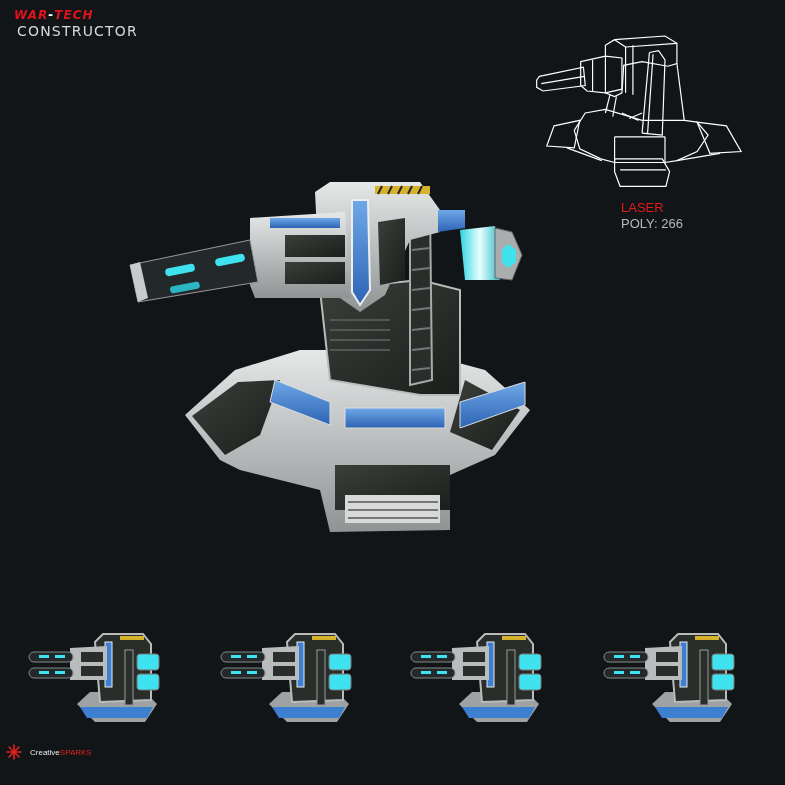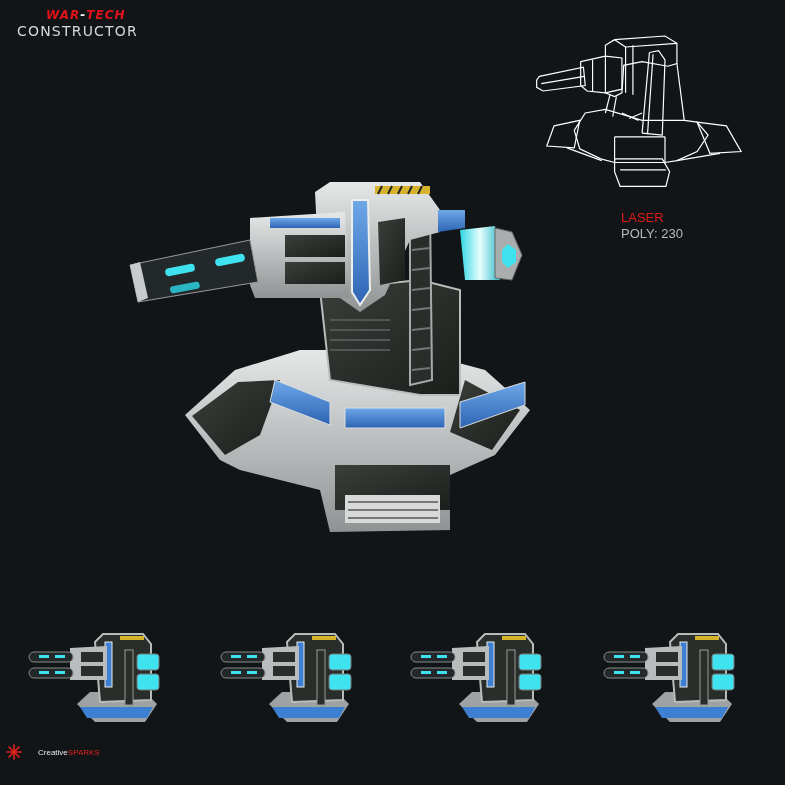--- a/index.html
+++ b/index.html
@@ -1,27 +1,27 @@
 <!DOCTYPE html>
 <html><head>
 <meta charset="utf-8">
 <style>
   html,body{margin:0;padding:0;background:#121517;}
   body{width:785px;height:785px;position:relative;overflow:hidden;font-family:"Liberation Sans",sans-serif;}
   .logo{position:absolute;left:14px;top:8px;width:130px;height:28px;}
-  .logo .t1{position:absolute;left:0;top:0;font-family:"DejaVu Sans",sans-serif;font-weight:bold;font-style:italic;font-size:12px;letter-spacing:1px;color:#e0121a;margin-left:32px;}
+  .logo .t1{position:absolute;left:0;top:0;font-family:"DejaVu Sans",sans-serif;font-weight:bold;font-style:italic;font-size:12px;letter-spacing:1px;color:#e0121a;}
   .logo .t1 b{color:#ffffff;}
   .logo .t2{position:absolute;left:3px;top:15px;font-family:"DejaVu Sans",sans-serif;font-size:14px;letter-spacing:1.2px;color:#d8d8d8;}
   .wire{position:absolute;left:505px;top:25px;width:265px;height:165px;}
-  .info{position:absolute;left:621px;top:210px;font-size:13px;line-height:16px;}
+  .info{position:absolute;left:621px;top:200px;font-size:13px;line-height:16px;}
   .info .name{color:#e11a1a;}
   .info .poly{color:#b8b8b8;}
   .hero{position:absolute;left:120px;top:170px;width:420px;height:370px;}
   .variant{position:absolute;top:622px;width:150px;height:106px;}
-  .footer{position:absolute;left:6px;top:742px;height:20px;display:flex;align-items:center;gap:16px;font-size:8px;}
+  .footer{position:absolute;left:6px;top:742px;height:20px;display:flex;align-items:center;gap:8px;font-size:8px;}
   .footer .c{color:#e8e8e8;}
   .footer .s{color:#e3221c;}
 </style>
 </head>
 <body>
 
 <div class="logo">
   <div class="t1"><span>WAR</span><b>-</b><span>TECH</span></div>
   <div class="t2">CONSTRUCTOR</div>
 </div>
@@ -58,21 +58,21 @@
     <line x1="165" y1="122" x2="165" y2="150"></line>
 
   <polygon points="110,146 162,146 170,160 166,176 116,176 110,160"></polygon>
   <line x1="116" y1="158" x2="166" y2="158"></line>
   <line x1="58" y1="134" x2="96" y2="148"></line>
     <line x1="178" y1="148" x2="225" y2="140"></line>
 </svg>
 
 <div class="info">
   <div class="name">LASER</div>
-  <div class="poly">POLY: 230</div>
+  <div class="poly">POLY: 266</div>
 </div>
 
 <svg class="hero" viewBox="0 0 420 370">
   <defs>
     <linearGradient id="metal" x1="0" y1="0" x2="0" y2="1">
       <stop offset="0" stop-color="#e6e8e8"></stop>
         <stop offset="1" stop-color="#8f9394"></stop>
     </linearGradient>
     <linearGradient id="dark" x1="0" y1="0" x2="1" y2="1">
       <stop offset="0" stop-color="#3a3f3a"></stop>

